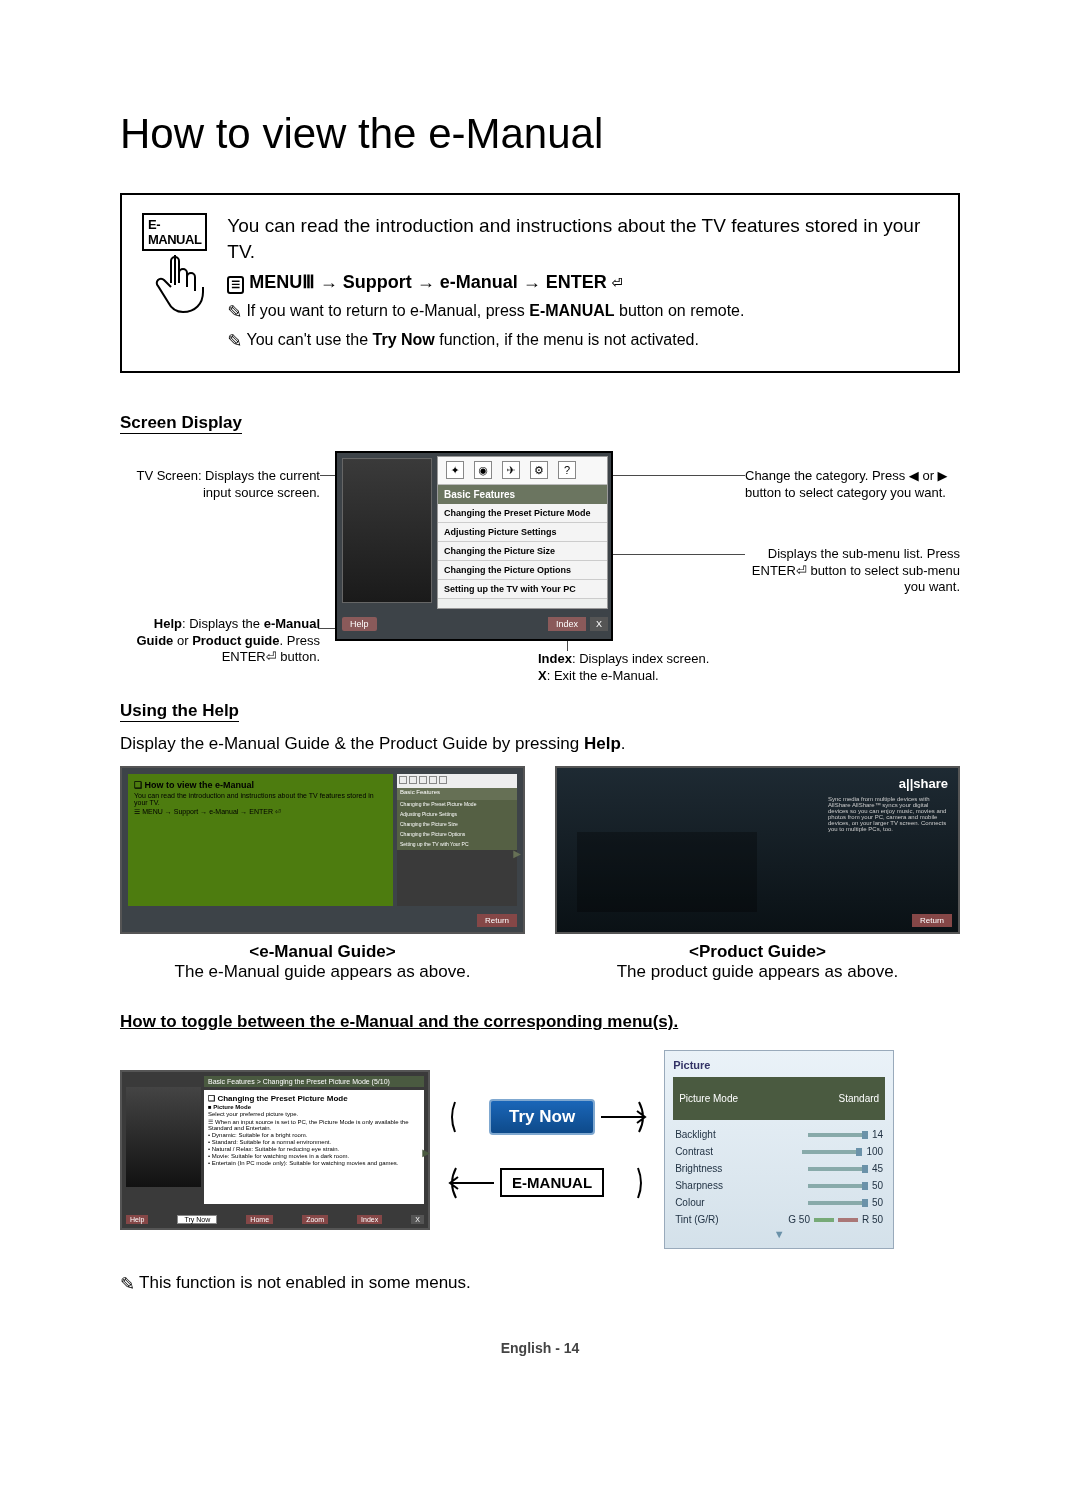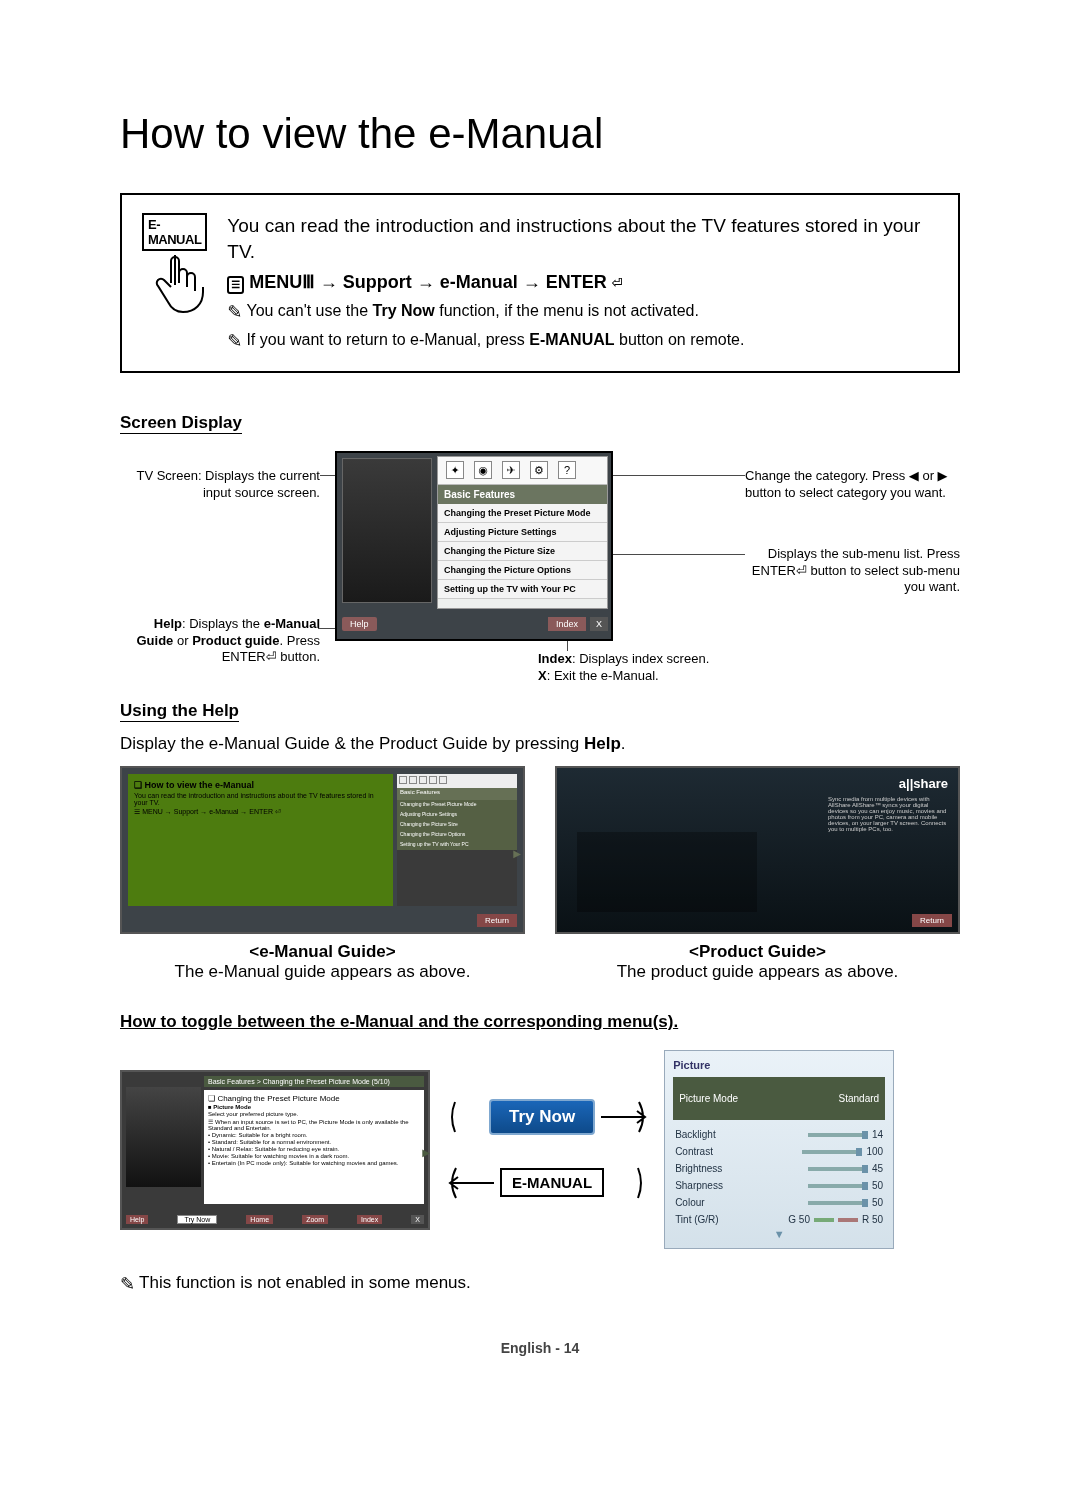--- a/index.html
+++ b/index.html
@@ -128,21 +128,21 @@
   .toggle-heading {
     font-weight:bold; font-size:17px; text-decoration:underline; margin:30px 0 18px 0;
   }
   .toggle-row { display:flex; gap:15px; align-items:center;}
   .toggle-left {
     width:310px; border:2px solid #555; background:#3a3a3a; height:160px; position:relative; font-size:7px;
   }
   .tl-tv{position:absolute;left:4px;top:15px;width:75px;height:100px;background:linear-gradient(#444,#111);}
   .tl-head{position:absolute;left:82px;right:4px;top:4px;background:#4a5a40;color:#fff;padding:2px 4px;font-size:7px;}
   .tl-body{position:absolute;left:82px;right:4px;top:18px;bottom:24px;background:#fff;padding:4px;color:#000;}
-  .tl-body h6{font-size:8px;font-weight:normal;}
+  .tl-body h6{font-size:8px;font-weight:bold;}
   .tl-body .t{font-size:6px;margin-top:1px;}
   .tl-btns{position:absolute;left:4px;right:4px;bottom:4px;display:flex;justify-content:space-between;}
   .tl-btns span{background:#854747;color:#fff;padding:1px 4px;font-size:7px;}
   .tl-btns .lg{background:#fff;color:#000;border:1px solid #888;padding:0 6px;}
   .tri-r{position:absolute;right:-2px;top:75px;color:#4a5a40;font-size:10px;}
 
   .toggle-mid { display:flex; flex-direction:column; gap:26px; align-items:center;}
   .try-now-pill {
     background:linear-gradient(#1a66b8,#0e4a8a); color:#fff; font-weight:bold; font-size:17px;
     padding:6px 18px; border:2px solid #7fa8d0; border-radius:4px;
@@ -186,24 +186,24 @@
     <div>You can read the introduction and instructions about the TV features stored in your TV.</div>
     <div class="menu-path">
       <span class="menu-icon">☰</span>
       <span>MENU</span>Ⅲ →
       <span>Support</span> →
       <span>e-Manual</span> →
       <span>ENTER</span>
       <span class="enter-icon">⏎</span>
     </div>
     <div class="note-line">
+      <span class="note-symbol">✎</span><span>If you want to return to e-Manual, press </span><b>E-MANUAL</b><span> button on remote.</span>
+    </div>
+    <div class="note-line">
       <span class="note-symbol">✎</span><span>You can't use the </span><b>Try Now</b><span> function, if the menu is not activated.</span>
-    </div>
-    <div class="note-line">
-      <span class="note-symbol">✎</span><span>If you want to return to e-Manual, press </span><b>E-MANUAL</b><span> button on remote.</span>
     </div>
   </div>
 </div>
 
 <div class="section-heading">Screen Display</div>
 
 <div class="screen-diagram">
   <div class="diagram-caption tv-screen-cap">TV Screen: Displays the current input source screen.</div>
   <div class="line line-l1"></div>
   <div class="diagram-caption change-cap">Change the category. Press ◀ or ▶ button to select category you want.</div>

